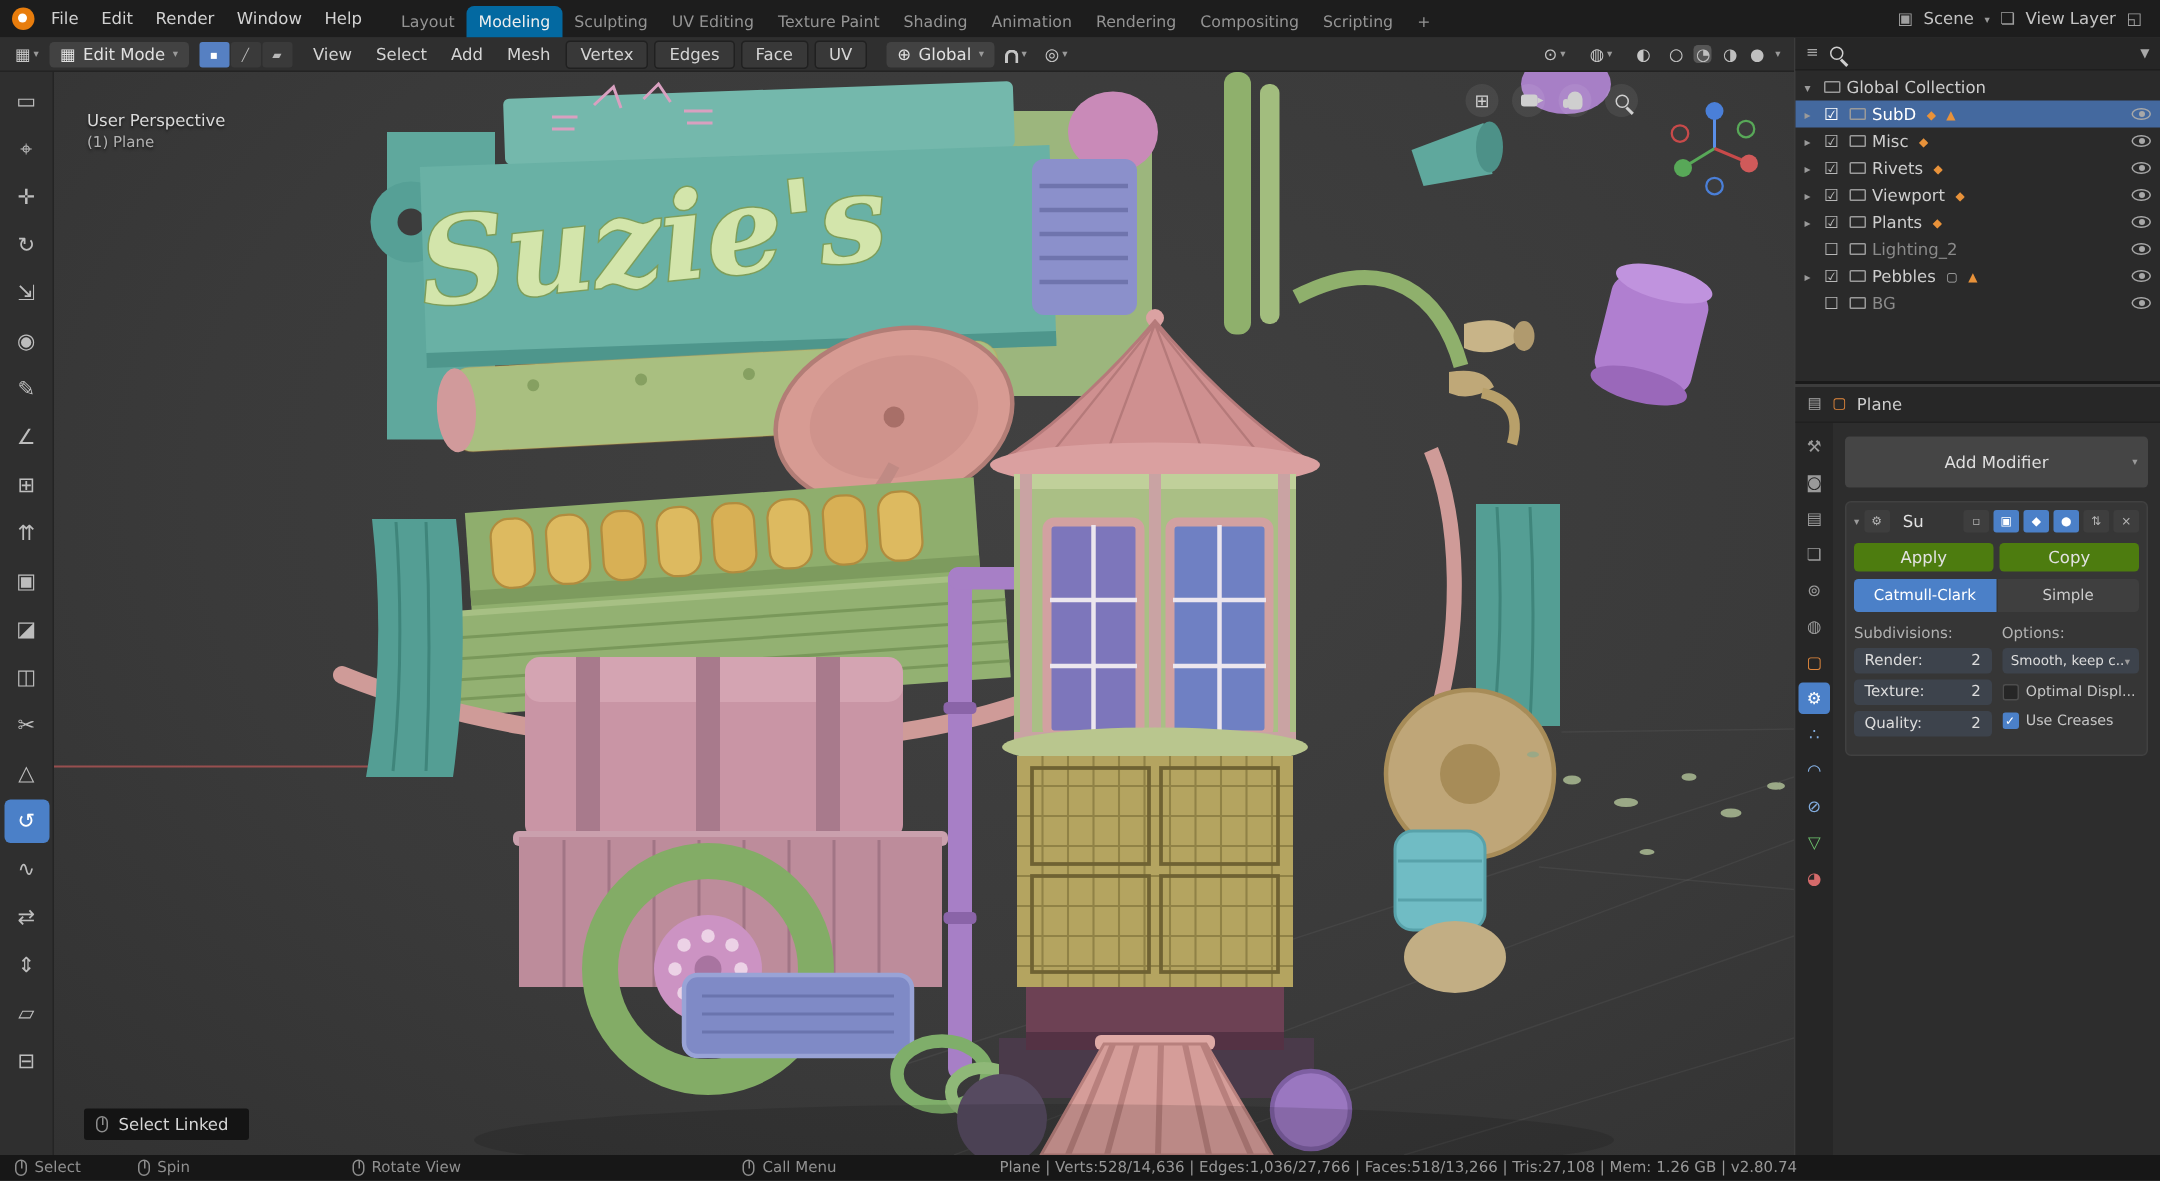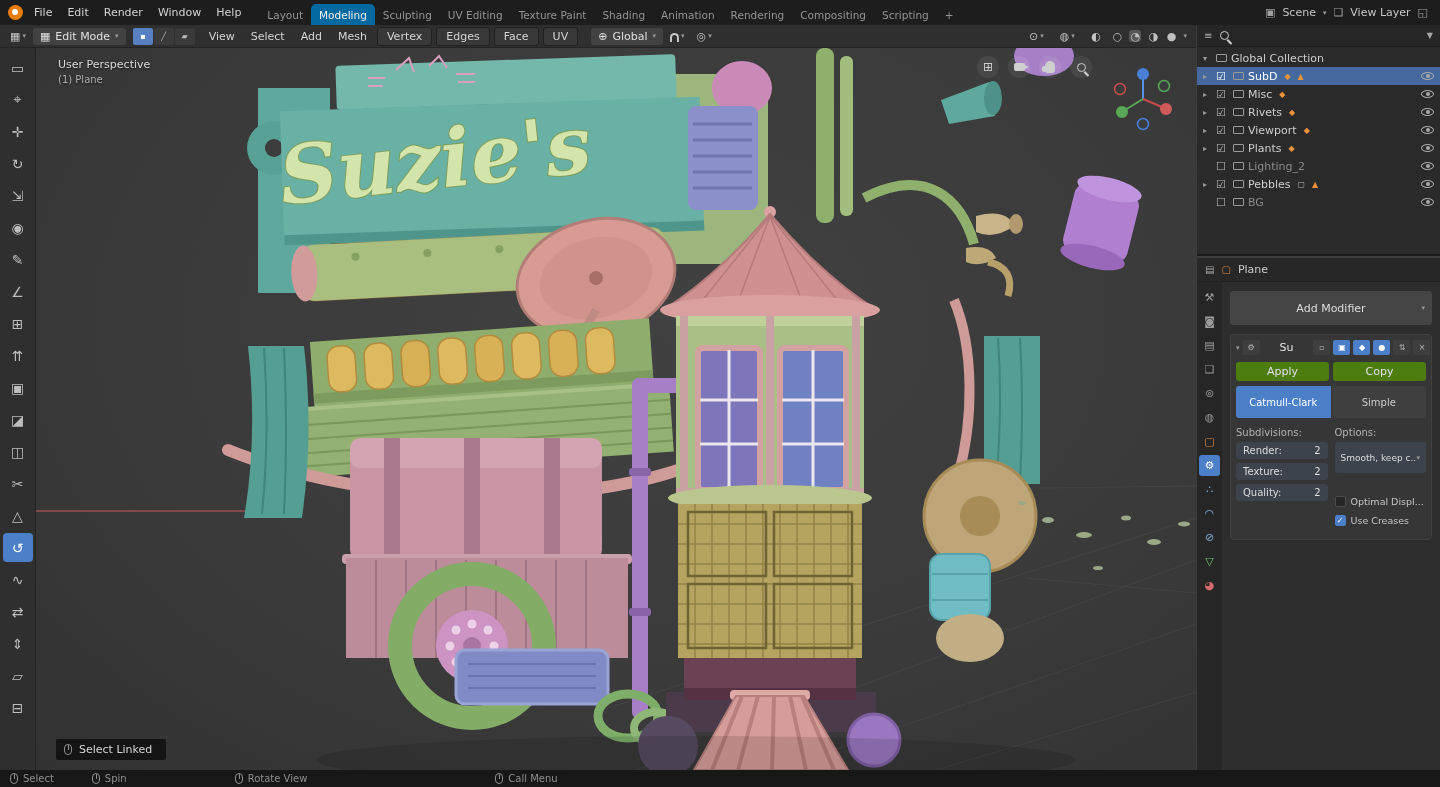--- a/index.html
+++ b/index.html
@@ -38,21 +38,21 @@
 
 .toolbar{position:absolute;left:0;top:48px;width:36px;height:722px;background:#2f2f2f;border-right:1px solid #242424;
          display:flex;flex-direction:column;align-items:center;padding:5px 0;gap:3px}
 .tool{width:30px;height:29px;border-radius:4px;display:flex;align-items:center;justify-content:center;font-size:14px;color:#bdbdbd}
 .tool.active{background:#4b80c8;color:#ffffff}
 
 
 .canvas{position:absolute;left:36px;top:48px;width:1160px;height:722px;overflow:hidden;
         background:radial-gradient(ellipse at 55% 38%,#414141 0%,#3a3a3a 60%,#323232 100%)}
 .canvas svg.model{position:absolute;left:0;top:0}
-.vp-overlay{position:absolute;left:22px;top:10px;color:#dadada;text-shadow:0 1px 2px rgba(0,0,0,.6)}
+.vp-overlay{position:absolute;left:22px;top:26px;color:#dadada;text-shadow:0 1px 2px rgba(0,0,0,.6)}
 .vp-overlay .sub{color:#b2b2b2;font-size:10px;margin-top:3px}
 .nav-icons{position:absolute;top:8px;right:104px;display:flex;gap:9px}
 .nav-btn{width:22px;height:22px;border-radius:50%;background:rgba(255,255,255,.07);display:flex;align-items:center;justify-content:center;color:#cfcfcf;font-size:12px}
 .cam{width:11px;height:8px;background:#cfcfcf;border-radius:2px;position:relative}
 .cam::after{content:"";position:absolute;right:-4px;top:1.5px;border-left:4px solid #cfcfcf;border-top:2.5px solid transparent;border-bottom:2.5px solid transparent}
 .hand{width:10px;height:12px;background:#cfcfcf;border-radius:5px 5px 3px 3px;position:relative}
 .hand::after{content:"";position:absolute;left:-3px;bottom:1px;width:4px;height:6px;background:#cfcfcf;border-radius:2px}
 .mag{width:9px;height:9px;border:1.5px solid #cfcfcf;border-radius:50%;position:relative;flex:none}
 .mag::after{content:"";position:absolute;left:7px;top:7px;width:6px;height:1.5px;background:#cfcfcf;transform:rotate(45deg);transform-origin:0 0}
 .gizmo{position:absolute;top:16px;right:18px}
@@ -84,34 +84,34 @@
 .obj-ico{color:#e0873c;font-size:10px}
 .props-tabs{position:absolute;left:0;top:24px;bottom:0;width:25px;background:#262626;display:flex;flex-direction:column;align-items:center;padding-top:5px;gap:3px}
 .ptab{width:21px;height:21px;border-radius:3px;display:flex;align-items:center;justify-content:center;font-size:11px;color:#9a9a9a}
 .ptab.active{background:#4b80c8;color:#fff}
 .c-orange{color:#e0873c}.c-green{color:#6cc06c}.c-red{color:#d56a6a}.c-blue{color:#84aee0}
 .props-content{position:absolute;left:25px;right:0;top:24px;bottom:0;padding:9px 8px}
 .select-wide{height:34px;background:#454545;border-radius:3px;display:flex;align-items:center;justify-content:center;gap:6px;color:#dedede;position:relative}
 .select-wide .caret{position:absolute;right:7px}
 .mod-box{margin-top:9px;background:#363636;border:1px solid #414141;border-radius:4px;padding:5px 5px 8px}
 .mod-header{display:flex;align-items:center;gap:3px}
-.mod-name{margin:0 17px;color:#e2e2e2}
+.mod-name{margin:0 6px;color:#e2e2e2}
 .mini-btn{width:17px;height:15px;border-radius:2px;background:#3e3e3e;display:flex;align-items:center;justify-content:center;font-size:8px;color:#b5b5b5;flex:none}
 .mini-btn.on{background:#4b80c8;color:#fff}
 .btn-row{display:flex;gap:4px;margin-top:7px}
 .btn{flex:1;height:19px;background:#4d7c0f;border-radius:3px;display:flex;align-items:center;justify-content:center;color:#e2e2e2}
 .seg{display:flex;margin-top:5px;border-radius:3px;overflow:hidden;gap:1px}
-.seg>div{flex:1;height:32px;display:flex;align-items:center;justify-content:center;font-size:10px}
+.seg>div{flex:1;height:22px;display:flex;align-items:center;justify-content:center;font-size:10px}
 .seg .on{background:#4b80c8;color:#fff}
 .seg .off{background:#3f3f3f;color:#cccccc}
 .cols{display:flex;gap:7px;margin-top:7px}
 .col{flex:1;min-width:0}
 .lbl{color:#b2b2b2;font-size:10px;margin:2px 0 4px}
 .field{height:17px;background:#3d434c;border-radius:3px;display:flex;align-items:center;justify-content:space-between;padding:0 7px;margin-bottom:4px;font-size:10px;color:#dcdcdc}
-.dd{height:31px;background:#3d434c;border-radius:3px;display:flex;align-items:center;justify-content:space-between;padding:0 6px;font-size:9px;color:#dcdcdc;margin-bottom:20px;white-space:nowrap;overflow:hidden}
+.dd{height:17px;background:#3d434c;border-radius:3px;display:flex;align-items:center;justify-content:space-between;padding:0 6px;font-size:9px;color:#dcdcdc;margin-bottom:4px;white-space:nowrap;overflow:hidden}
 .chkrow{display:flex;align-items:center;gap:5px;height:17px;font-size:9.5px;color:#c6c6c6;margin-bottom:2px;white-space:nowrap;overflow:hidden}
 .cb{width:11px;height:11px;border-radius:2px;background:#262626;border:1px solid #4d4d4d;flex:none;display:flex;align-items:center;justify-content:center;font-size:8px;color:#fff}
 .cb.on{background:#4b80c8;border-color:#4b80c8}
 
 
 .statusbar{position:absolute;left:0;bottom:0;width:1440px;height:17px;background:#171717;display:flex;align-items:center;
            padding:0 10px;font-size:10px;color:#8f8f8f}
 .sb-hint{display:flex;align-items:center;gap:5px}
 .m1{margin-right:38px}.m2{margin-right:108px}.m3{margin-right:188px}
 .sb-stats{margin-left:auto;margin-right:232px;color:#979797;white-space:nowrap}
@@ -692,15 +692,16 @@
       <span>Spin</span>
     </div>
     <div class="sb-hint m3">
       <span class="mouse"></span>
       <span>Rotate View</span>
     </div>
     <div class="sb-hint">
       <span class="mouse"></span>
       <span>Call Menu</span>
     </div>
+    <div class="sb-stats">Plane | Verts:528/14,636 | Edges:1,036/27,766 | Faces:518/13,266 | Tris:27,108 | Mem: 1.26 GB | v2.80.74</div>
   </div>
 
 </div>
 
 </body></html>

